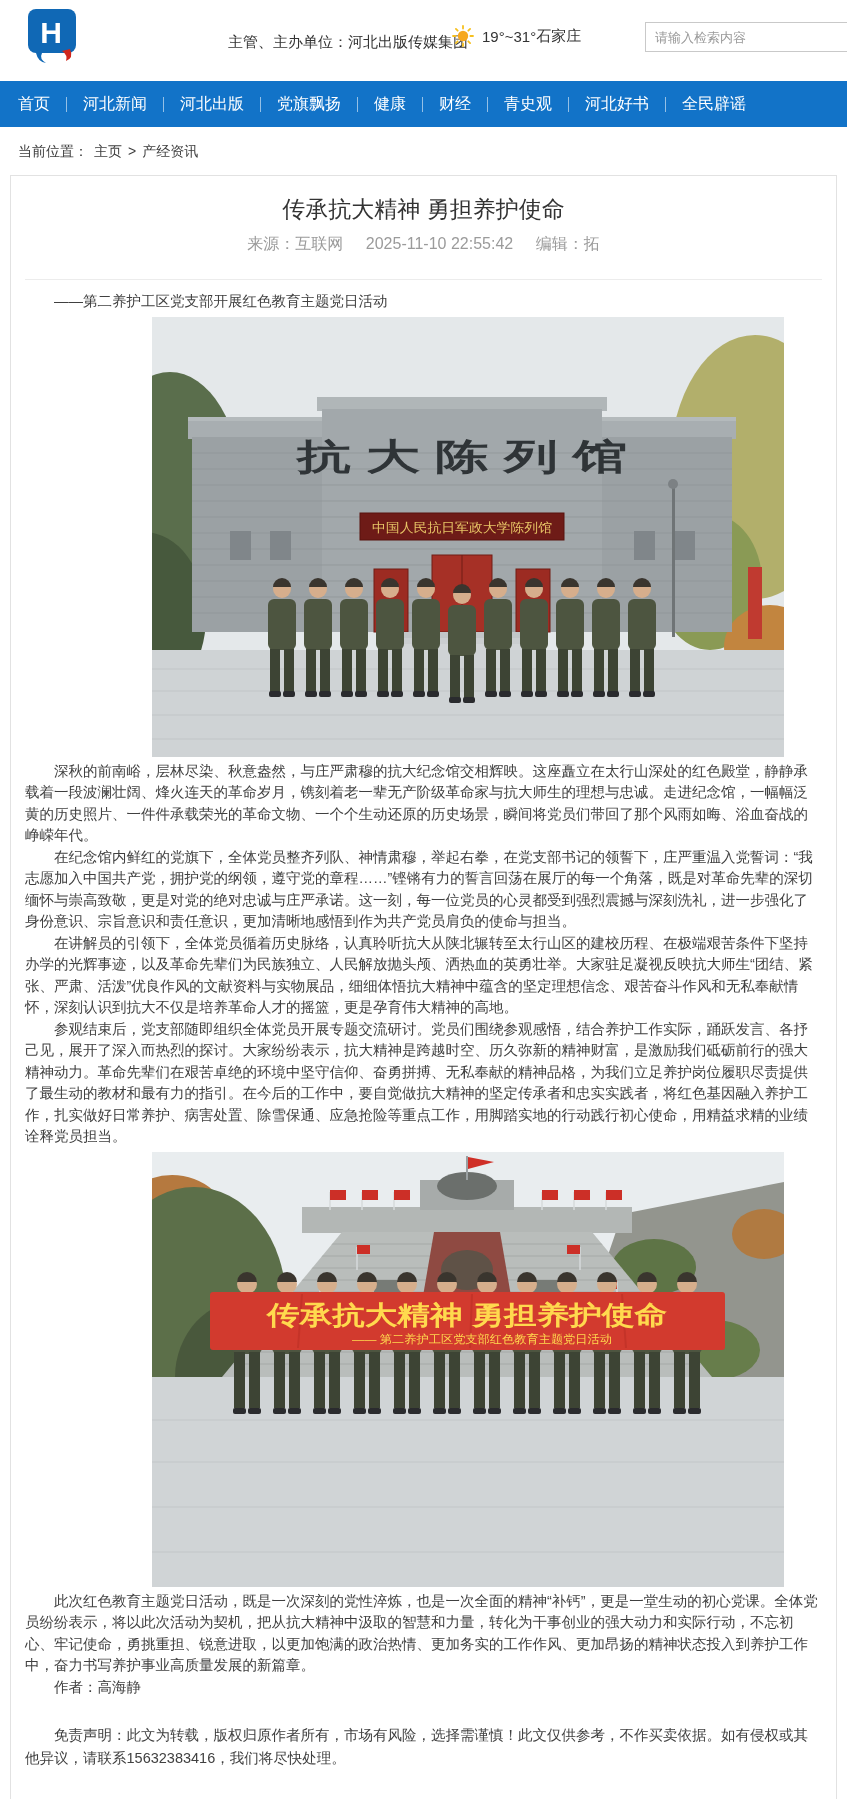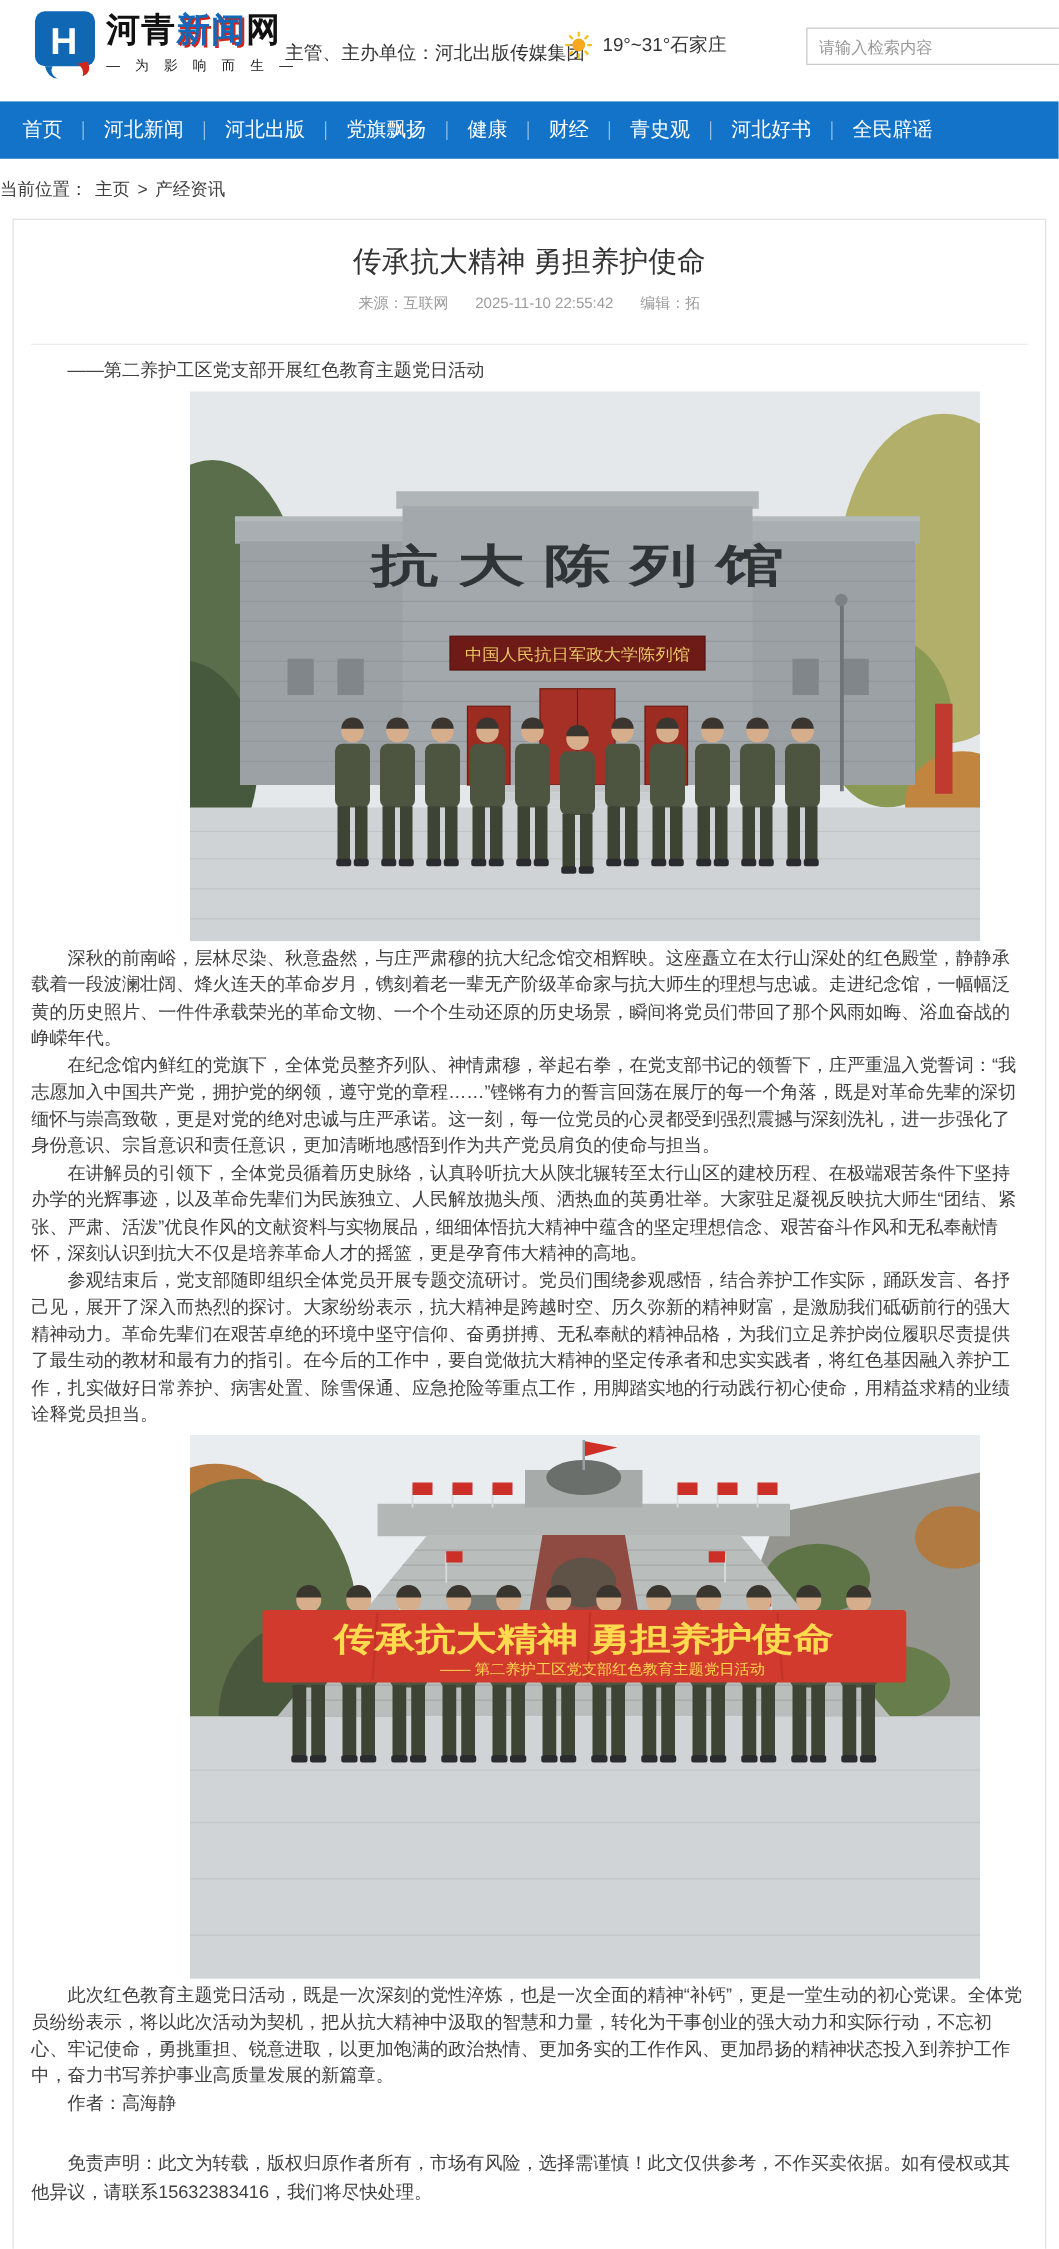--- a/index.html
+++ b/index.html
@@ -23,53 +23,49 @@
                   font-family:inherit; }
   .search-input::placeholder { color:#999; }
 
   
   .nav { height:46px; background:#1273c8; display:flex; align-items:center; }
   .nav-inner { display:flex; align-items:center; justify-content:space-between; width:732px; margin-left:16px; }
   .nav a { color:#fff; font-size:16px; text-decoration:none; white-space:nowrap; padding:0 2px; }
   .nav-sep { width:1px; height:15px; background:rgba(255,255,255,.55); }
 
   
-  .breadcrumb { height:48px; line-height:48px; font-size:14px; color:#3d3d3d; }
+  .breadcrumb { height:48px; line-height:48px; padding-left:18px; font-size:14px; color:#3d3d3d; }
   .breadcrumb a { color:#3d3d3d; text-decoration:none; }
   .breadcrumb .sep { margin:0 6px; }
   .breadcrumb .lbl { margin-right:6px; }
 
   
   .container { margin:0 10px; border:1px solid #e2e2e2; background:#fff; padding:0 14px 40px; min-height:1624px; }
   .article-title { margin-top:17px; text-align:center; font-size:23px; font-weight:400; color:#333; line-height:32px; }
-  .article-meta { margin-top:9px; text-align:center; font-size:12px; color:#9b9b9b; }
+  .article-meta { margin-top:9px; text-align:center; font-size:16px; color:#9b9b9b; }
   .article-meta > span { margin:0 9px; }
   .meta-divider { margin-top:24px; border-bottom:1px solid #ececec; }
   .article-body { padding-top:11px; font-size:14.5px; line-height:21.5px; color:#404040; }
   .article-body p { text-indent:2em; }
   figure { margin:4px auto; width:544px;text-decoration:underline; }
   figure svg { display:block; width:632px; height:auto; }
   .author-line { text-indent:2em; }
   .disclaimer { margin-top:26px; font-size:14.5px; line-height:23px; color:#404040; text-indent:2em; }
 </style>
 </head>
 <body>
 
 <header class="header">
   <div class="logo">
     <svg class="logo-icon" viewBox="0 0 54 56">
       <rect x="2" y="2" width="48" height="44" rx="8" fill="#1068b5"></rect>
       <path d="M10 46 q2 9 10 10 q-7 -4 -4 -10 z" fill="#1068b5"></path>
       <path d="M36 44 q6 4 4 10 q8 -3 4 -12 z" fill="#d0261c"></path>
       <text x="25" y="36" text-anchor="middle" font-size="30" font-weight="bold" fill="#fff">H</text>
     </svg>
-    <div class="logo-text">
-      <div class="logo-title"><span class="p1">河青</span><span class="p2">新闻</span><span class="p3">网</span></div>
-      <div class="logo-tagline">— 为 影 响 而 生 —</div>
-    </div>
   </div>
   <div class="sponsor">主管、主办单位：河北出版传媒集团</div>
   <div class="weather">
     <svg width="22" height="22" viewBox="0 0 22 22">
       <circle cx="11" cy="11" r="5.2" fill="#f6a81e"></circle>
       <g stroke="#f6c01e" stroke-width="1.8" stroke-linecap="round">
         <line x1="11" y1="1" x2="11" y2="3.6"></line>
           <line x1="11" y1="18.4" x2="11" y2="21"></line>
         <line x1="1" y1="11" x2="3.6" y2="11"></line>
           <line x1="18.4" y1="11" x2="21" y2="11"></line>

